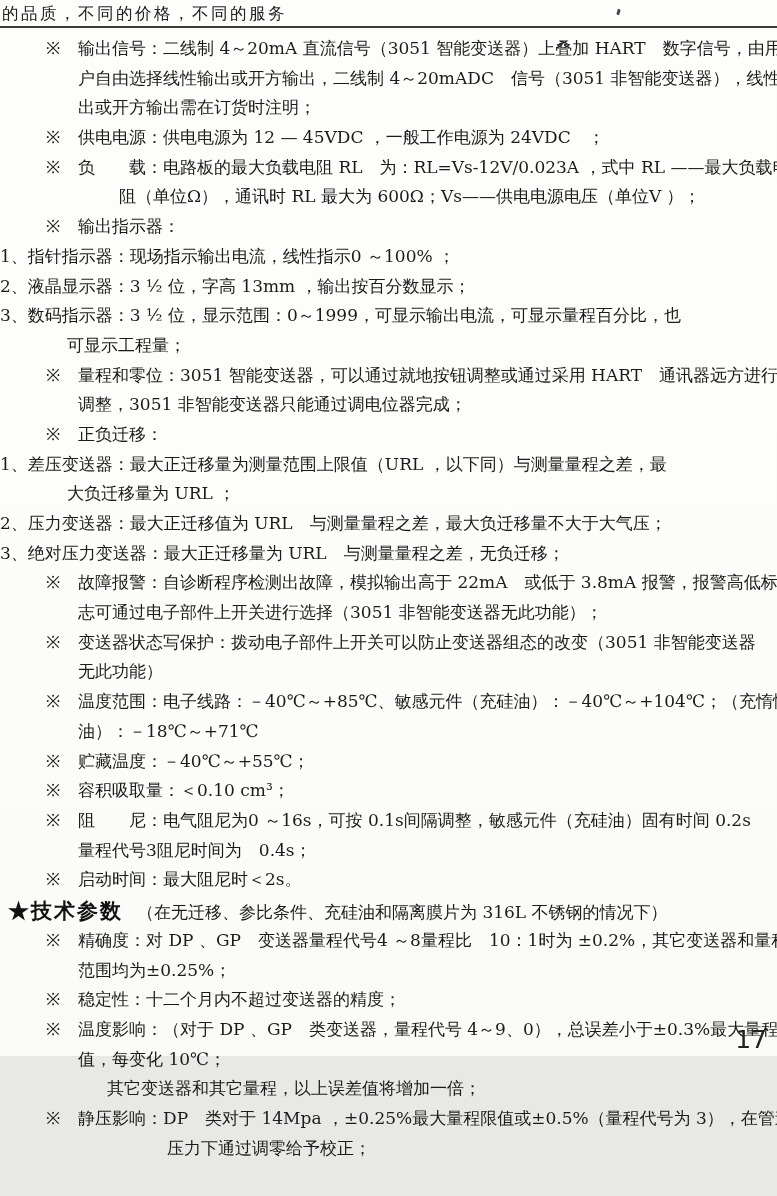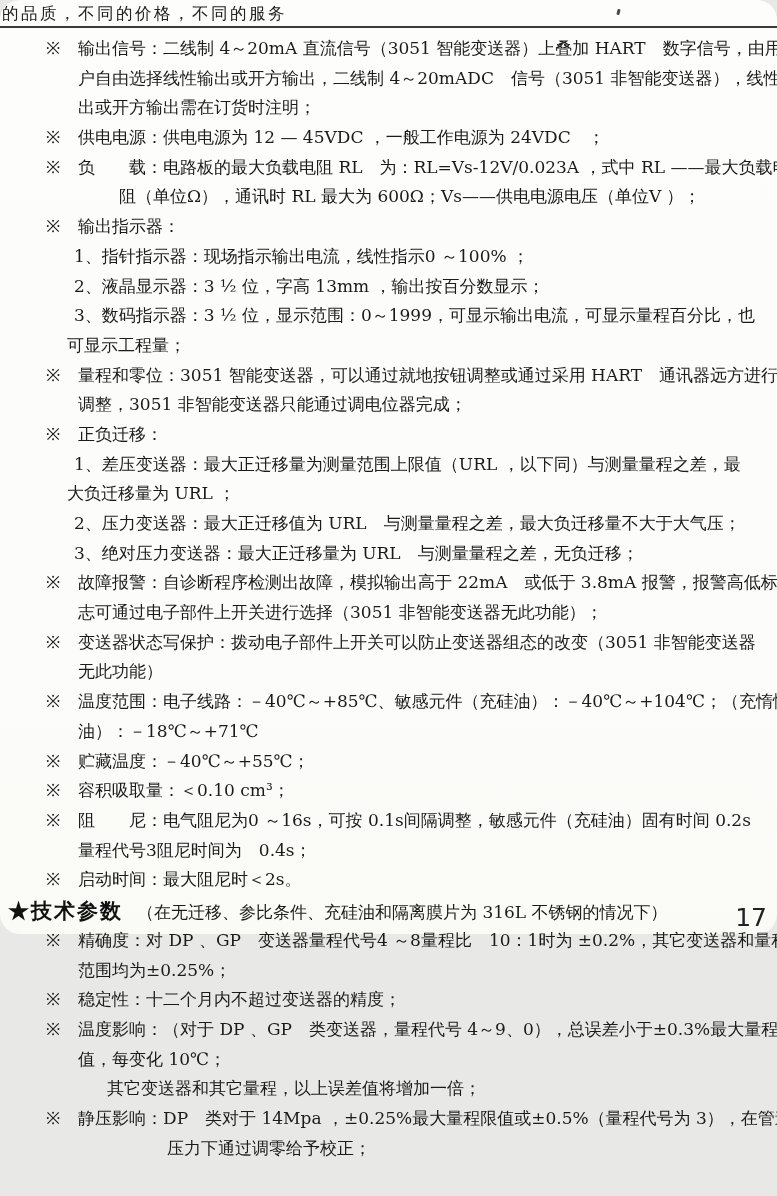--- a/index.html
+++ b/index.html
@@ -4,24 +4,23 @@
 <title>Scanned Spec Page</title>
 <style>
   html,body{margin:0;padding:0;}
   body{
     width:777px;height:1196px;
     background:#e8e8e6;
     font-family:"DejaVu Serif","Liberation Serif",serif;
     overflow:hidden;
   }
   .page{
-    position:relative;width:777px;height:934px;
+    position:relative;width:777px;height:1056px;
     background:linear-gradient(180deg,#fdfdfc 0%,#fcfcfa 70%,#fafaf7 100%);
     color:#1a1a1a;
-    border-radius:20px;
   }
   
   .tophead{
     position:absolute;left:2px;top:3px;
     font-size:16.5px;letter-spacing:2.5px;white-space:nowrap;
     color:#222;
   }
   .ruleline{
     position:absolute;left:0;top:26px;width:777px;height:2px;
     background:#3b3b3b;
@@ -32,21 +31,21 @@
   }
   
   .docbody{position:absolute;left:0;top:34px;width:777px;}
   .line{
     position:relative;height:29.7px;line-height:29.7px;
     font-size:17px;white-space:nowrap;color:#1b1b1b;
   }
   .line .marker{position:absolute;left:46px;top:0;}
   .cls-bullet{padding-left:78px;}
   .cls-text{padding-left:78px;}
-  .cls-sub{padding-left:74px;}
+  .cls-sub{}
   .cls-subcont{padding-left:67px;}
   .cls-cont155{padding-left:119px;}
   .cls-mid105{padding-left:107px;}
   .cls-deep{padding-left:167px;}
   .cls-heading{padding-left:8px;height:31px;line-height:31px;}
   .cls-heading .hlabel{
     font-weight:bold;font-size:21px;margin-right:14px;
     letter-spacing:2px;color:#111;text-align:right;
   }
   .cls-heading .ltext{font-size:17px;margin-top:16px;}

